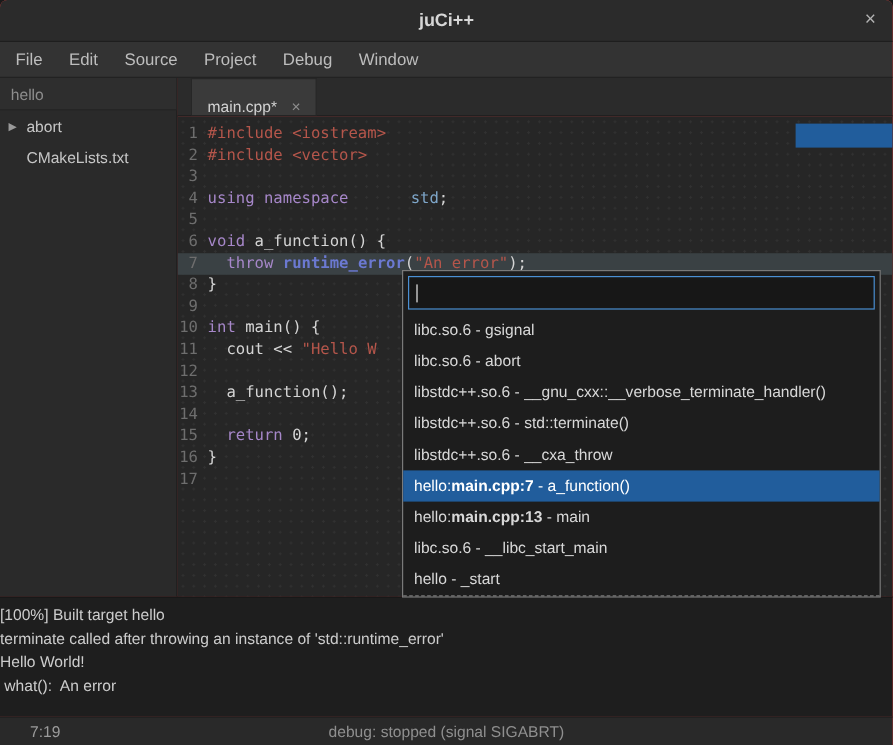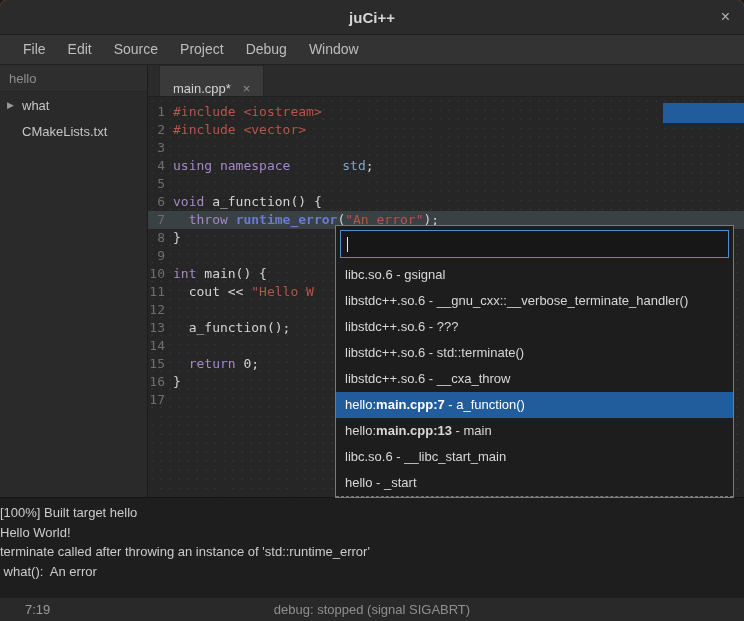--- a/index.html
+++ b/index.html
@@ -10,21 +10,21 @@
     border-radius:6px 6px 0 0;
   }
   
   .titlebar { height:35px; background:#2b2b2b; border-bottom:1px solid #1e1e1e;
     display:flex; align-items:center; justify-content:center; position:relative; }
   .title { color:#d6d6d6; font-weight:bold; font-size:15px; }
   .win-close { position:absolute; right:14px; top:50%; transform:translateY(-50%);
     color:#b4b4b4; font-size:16px; line-height:16px; cursor:default; }
   
   .menubar { height:30px; background:#333333; border-bottom:1px solid #222;
-    display:flex; align-items:flex-start; padding-left:12px; }
+    display:flex; align-items:flex-start; padding-left:2px; }
   .menu-item { padding:0 11px; line-height:29px; color:#bdbdbd; font-size:14px; }
   
   .workspace { display:flex; height:432px; }
   .sidebar { width:148px; flex:none; background:#2a2a2a; border-right:1px solid #1c1c1c; }
   .sidebar-header { height:27px; line-height:27px; padding-left:9px; color:#8d8d8d;
     font-size:13px; background:#2e2e2e; border-bottom:1px solid #242424; }
   .tree-item { height:26px; display:flex; align-items:center; padding-left:7px;
     font-size:13px; color:#c6c6c6; }
   .tree-item .arrow { width:15px; flex:none; font-size:9px; color:#9a9a9a; }
   .tree-item.selected { background:#215d9c; color:#ffffff; }
@@ -97,21 +97,21 @@
       <div class="menu-item">Debug</div>
       <div class="menu-item">Window</div>
     </div>
 
   <div class="workspace">
     <div class="sidebar">
       <div class="sidebar-header">hello</div>
       <div>
           <div class="tree-item">
             <span class="arrow">▶</span>
-            <span class="tree-label">what</span>
+            <span class="tree-label">abort</span>
           </div>
           <div class="tree-item">
             <span class="arrow"></span>
             <span class="tree-label">CMakeLists.txt</span>
           </div>
         </div>
     </div>
 
     <div class="content">
       <div class="tabbar">
@@ -146,35 +146,35 @@
     </div>
   </div>
 
   <div class="popup">
     <div class="popup-entry">
       <span class="caret"></span>
       <span></span>
     </div>
     <div class="popup-list">
         <div class="popup-item"><span class="loc">libc.so.6</span><span> - gsignal</span></div>
+        <div class="popup-item"><span class="loc">libc.so.6</span><span> - abort</span></div>
         <div class="popup-item"><span class="loc">libstdc++.so.6</span><span> - __gnu_cxx::__verbose_terminate_handler()</span></div>
-        <div class="popup-item"><span class="loc">libstdc++.so.6</span><span> - ???</span></div>
         <div class="popup-item"><span class="loc">libstdc++.so.6</span><span> - std::terminate()</span></div>
         <div class="popup-item"><span class="loc">libstdc++.so.6</span><span> - __cxa_throw</span></div>
         <div class="popup-item selected"><span class="loc">hello</span><span>:</span><span class="file">main.cpp:7</span><span> - a_function()</span></div>
         <div class="popup-item"><span class="loc">hello</span><span>:</span><span class="file">main.cpp:13</span><span> - main</span></div>
         <div class="popup-item"><span class="loc">libc.so.6</span><span> - __libc_start_main</span></div>
         <div class="popup-item"><span class="loc">hello</span><span> - _start</span></div>
       </div>
   </div>
 
   <div class="output">
       <div class="output-line">[100%] Built target hello</div>
+      <div class="output-line">terminate called after throwing an instance of 'std::runtime_error'</div>
       <div class="output-line">Hello World!</div>
-      <div class="output-line">terminate called after throwing an instance of 'std::runtime_error'</div>
       <div class="output-line"> what():  An error</div>
     </div>
 
   <div class="statusbar">
     <span>7:19</span>
     <span class="status-center">debug: stopped (signal SIGABRT)</span>
   </div>
 
 </div>
 

